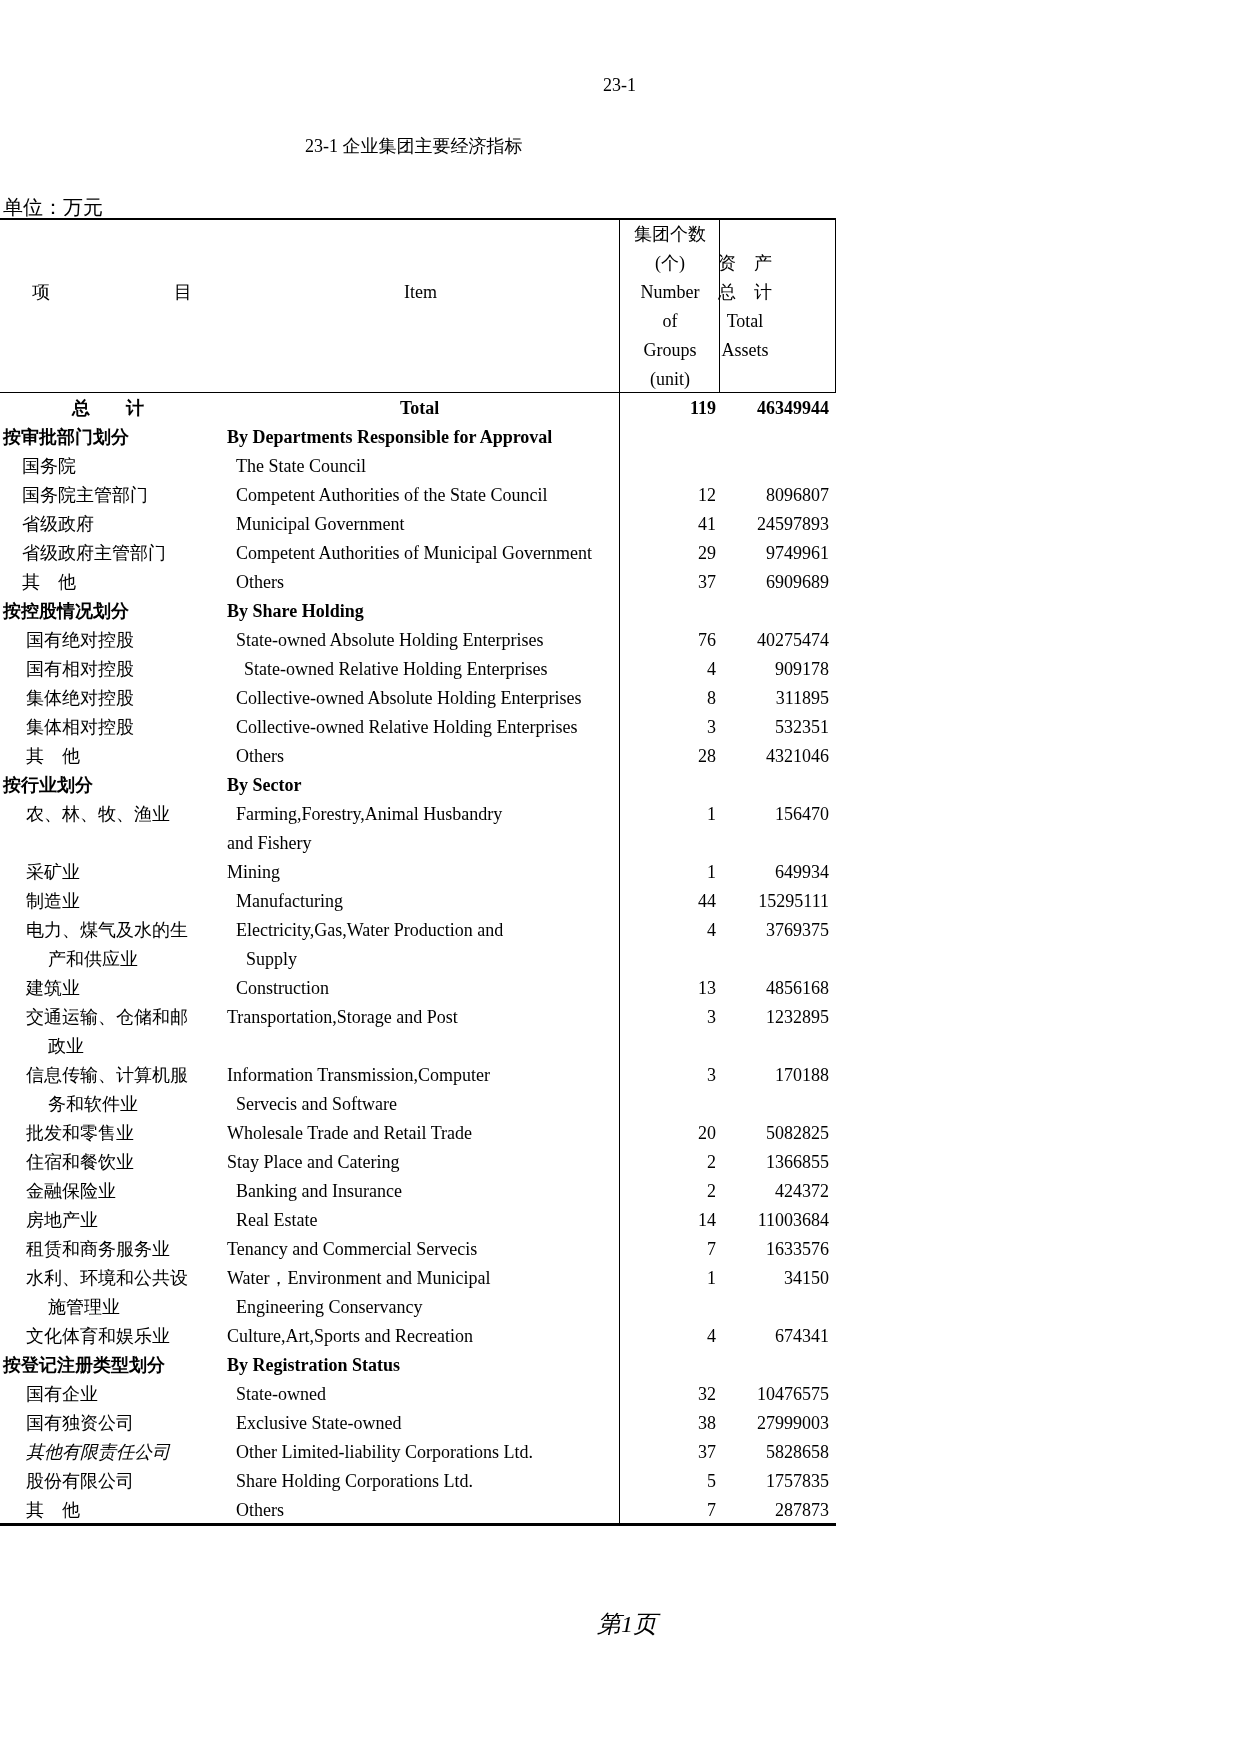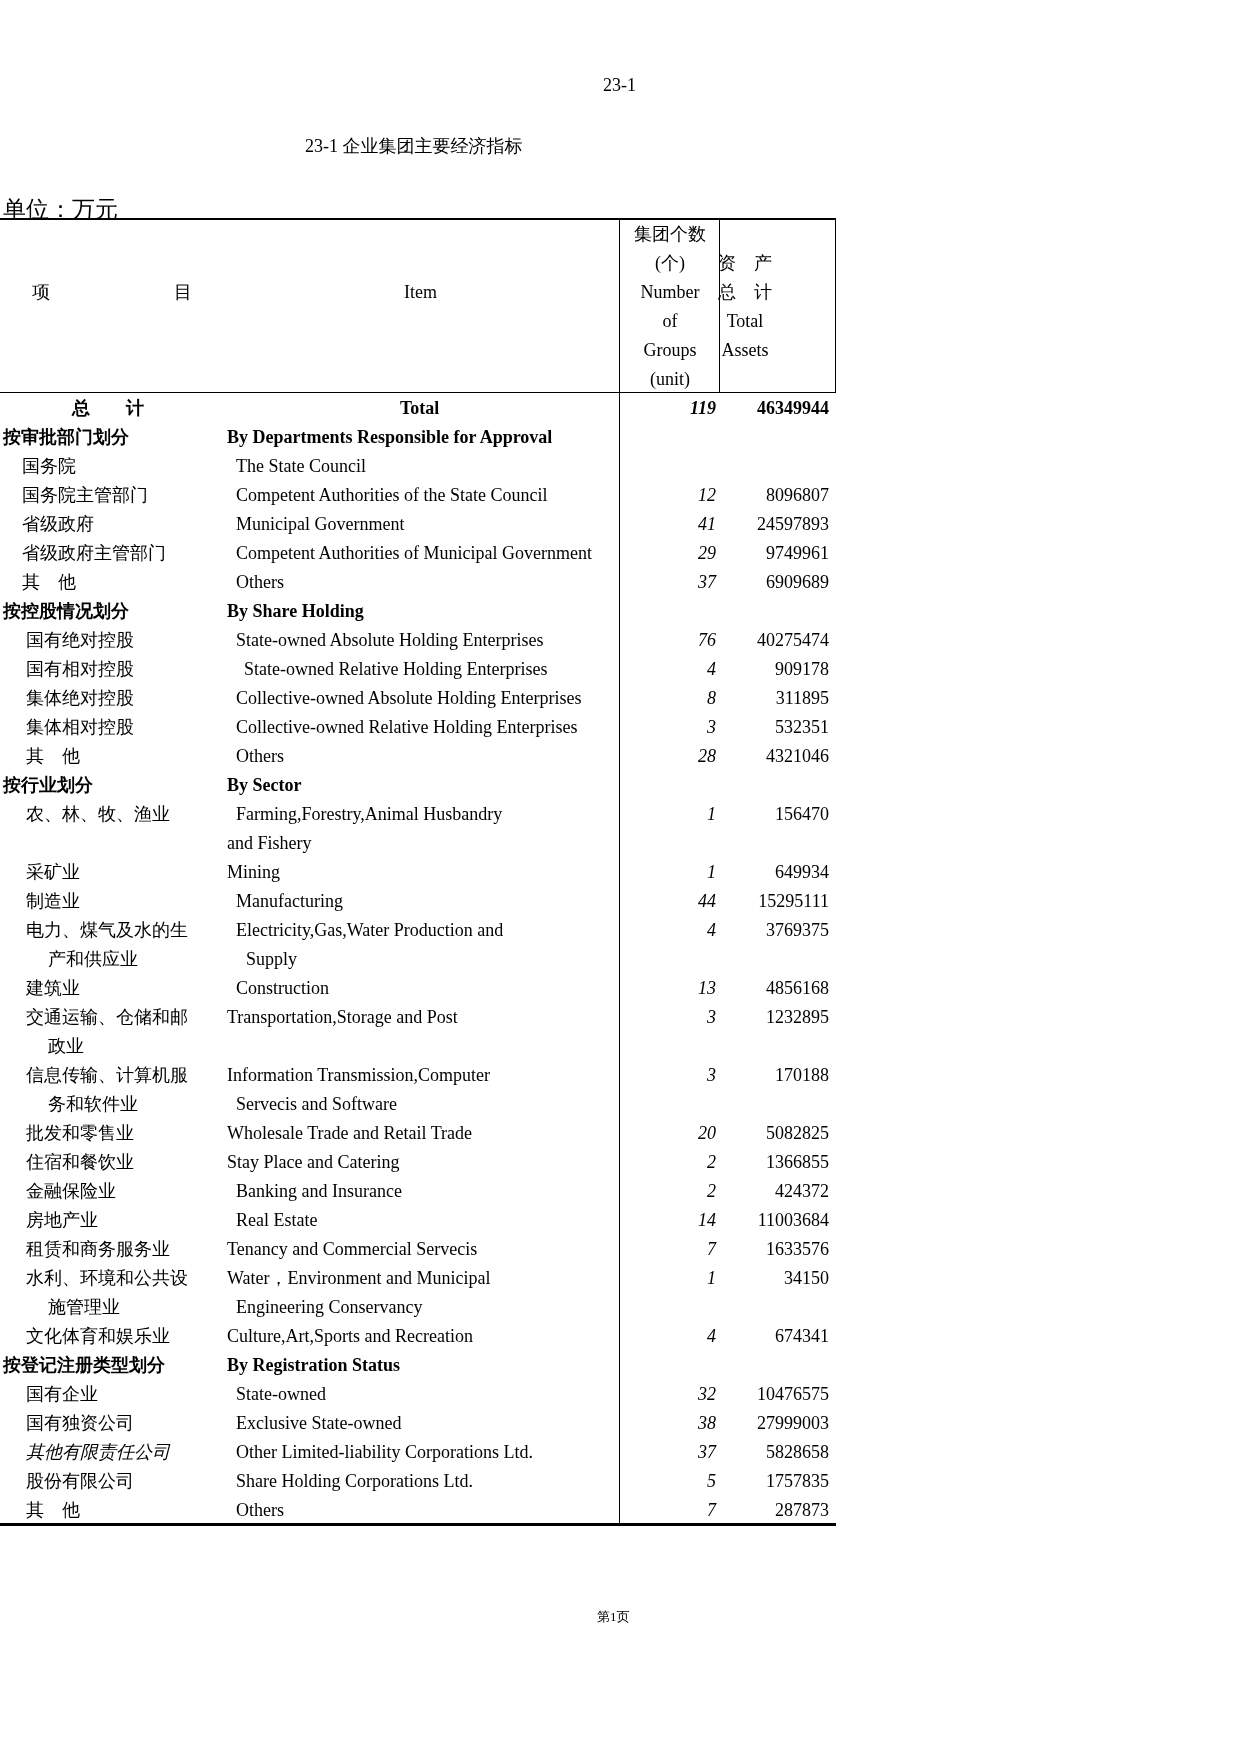--- a/index.html
+++ b/index.html
@@ -1,35 +1,35 @@
 <!DOCTYPE html>
 <html><head>
 <meta charset="utf-8">
 <style>
   html, body { margin: 0; padding: 0; background: #ffffff; }
   body { width: 1240px; height: 1754px; position: relative; overflow: hidden;
          font-family: "Liberation Serif", "DejaVu Serif", serif; color: #000; }
   .abs { position: absolute; white-space: nowrap; }
   .code { left: 603px; top: 75px; font-size: 18px; }
   .title { left: 305px; top: 134px; font-size: 18px; }
-  .unit { left: 3px; top: 194px; font-size: 23px; }
+  .unit { left: 3px; top: 194px; font-size: 20px; }
   .hline-top { position: absolute; left: 0; top: 218px; width: 836px; height: 2px; background: #000; }
   .hline-head { position: absolute; left: 0; top: 392px; width: 836px; height: 1px; background: #000; }
   .hline-bot { position: absolute; left: 0; top: 1523px; width: 836px; height: 3px; background: #000; }
   .vline-main { position: absolute; left: 619px; top: 219px; width: 1px; height: 1305px; background: #000; }
   .vline-head { position: absolute; left: 719px; top: 219px; width: 1px; height: 174px; background: #000; }
   .vline-right { position: absolute; left: 835px; top: 219px; width: 1px; height: 174px; background: #000; }
   .hcell { position: absolute; text-align: center; font-size: 18px; line-height: 29px; }
   .row { position: absolute; left: 0; width: 836px; height: 29px; font-size: 18px; line-height: 29px; }
   .row .zh { position: absolute; white-space: nowrap; }
   .row .en { position: absolute; white-space: nowrap; }
-  .row .n1 { position: absolute; right: 120px; text-align: right; white-space: nowrap; font-style: italic; }
+  .row .n1 { position: absolute; right: 120px; text-align: right; white-space: nowrap; }
   .row .n2 { position: absolute; right: 7px; text-align: right; white-space: nowrap; }
   .bold { font-weight: bold; }
-  .footer { left: 597px; top: 1608px; font-size: 13px; }
+  .footer { left: 597px; top: 1608px; font-size: 24px; font-style: italic; }
 </style>
 </head>
 <body>
 
 <div class="abs code">23-1</div>
 <div class="abs title">23-1 企业集团主要经济指标</div>
 <div class="abs unit">单位：万元</div>
 
 <div>
   <div class="hline-top"></div>

